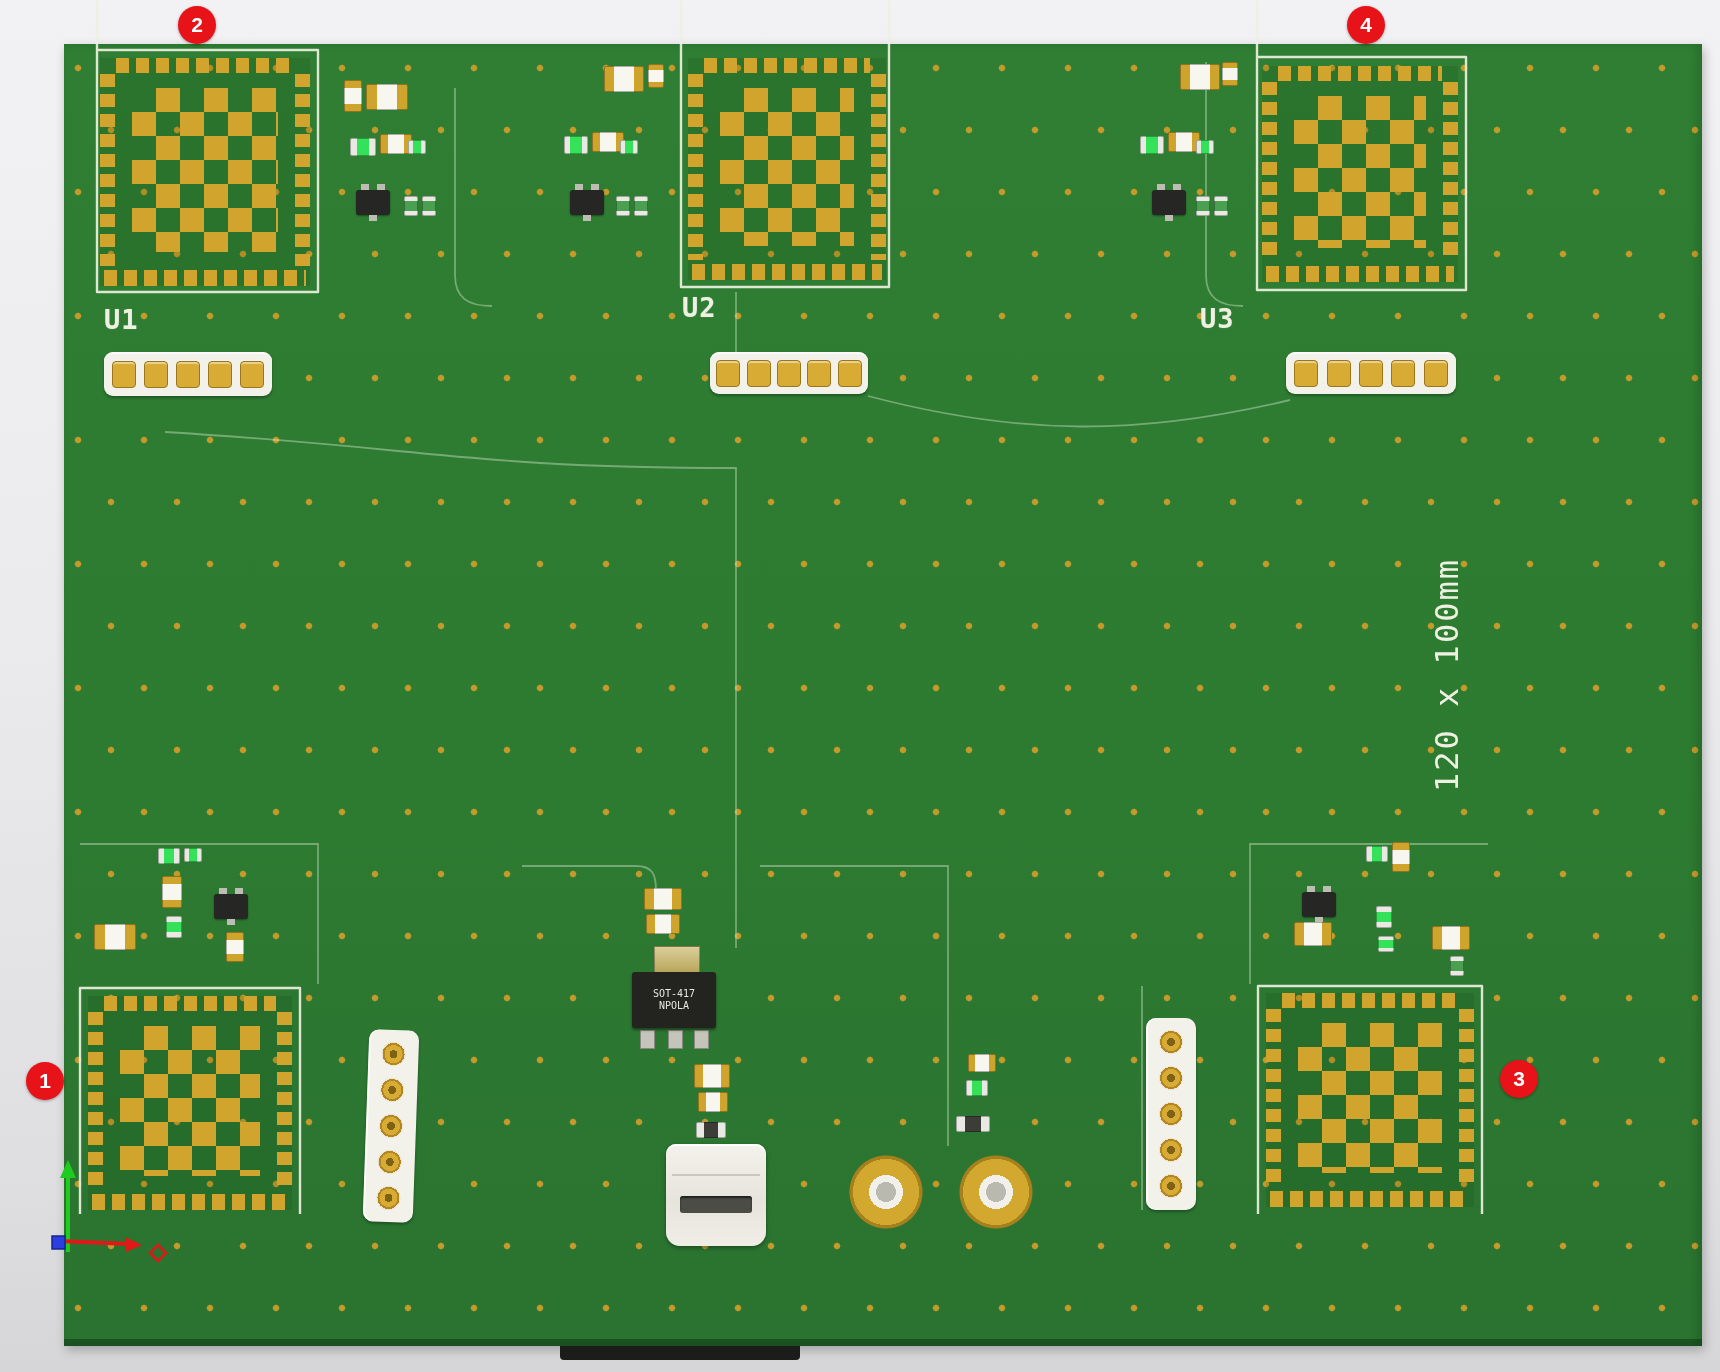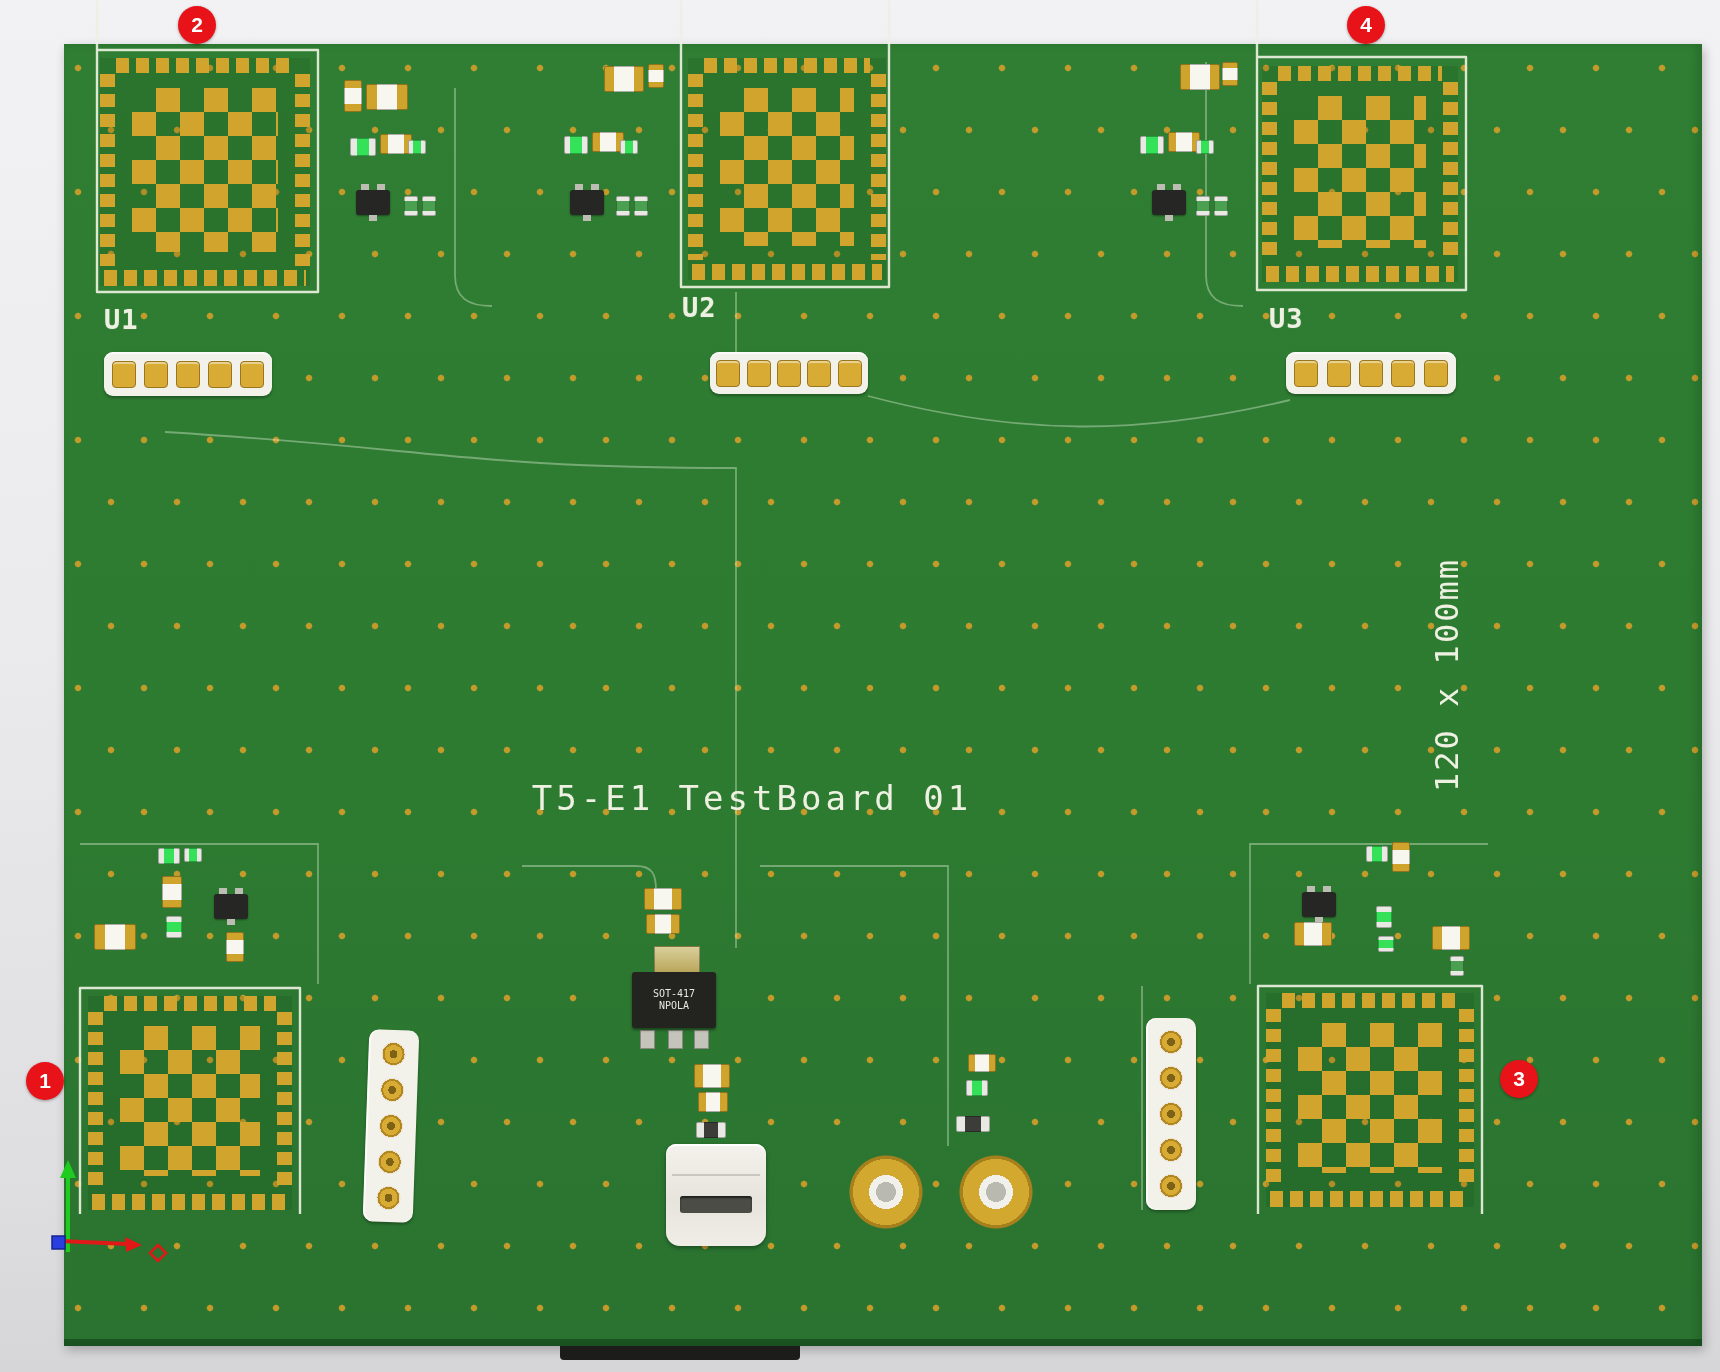--- a/index.html
+++ b/index.html
@@ -147,21 +147,21 @@
   <div class="qfn" style="left:1266px;top:993px;width:208px;height:214px">
     <div class="pr t"></div>
       <div class="pr b"></div>
     <div class="pr l"></div>
       <div class="pr r"></div>
     <div class="center"></div>
   </div>
 
   <div class="designator" style="left:104px;top:304px">U1</div>
   <div class="designator" style="left:682px;top:292px">U2</div>
-  <div class="designator" style="left:1269px;top:303px">U3</div>
+  <div class="designator" style="left:1200px;top:303px">U3</div>
 
   <div class="conn-h" style="left:104px;top:352px;width:168px;height:44px">
     <span class="pin"></span>
       <span class="pin"></span>
       <span class="pin"></span>
       <span class="pin"></span>
       <span class="pin"></span>
   </div>
   <div class="conn-h" style="left:710px;top:352px;width:158px;height:42px">
     <span class="pin"></span>
@@ -256,21 +256,20 @@
 
   <div class="round-pad" style="left:848px;top:1154px"></div>
   <div class="round-pad" style="left:958px;top:1154px"></div>
 
   <div class="usb" style="left:666px;top:1144px;width:100px;height:102px">
     <div class="seam"></div>
     <div class="slot"></div>
   </div>
   <div class="edge-shadow" style="left:560px;top:1346px;width:240px;height:14px"></div>
 
-  <div class="board-title">T5-E1 TestBoard 01</div>
   <div class="dim-label">120 x 100mm</div>
 
   <div class="badge" style="left:26px;top:1062px">1</div>
   <div class="badge" style="left:178px;top:6px">2</div>
   <div class="badge" style="left:1500px;top:1060px">3</div>
   <div class="badge" style="left:1347px;top:6px">4</div>
 
 </div>
 
 </body></html>

